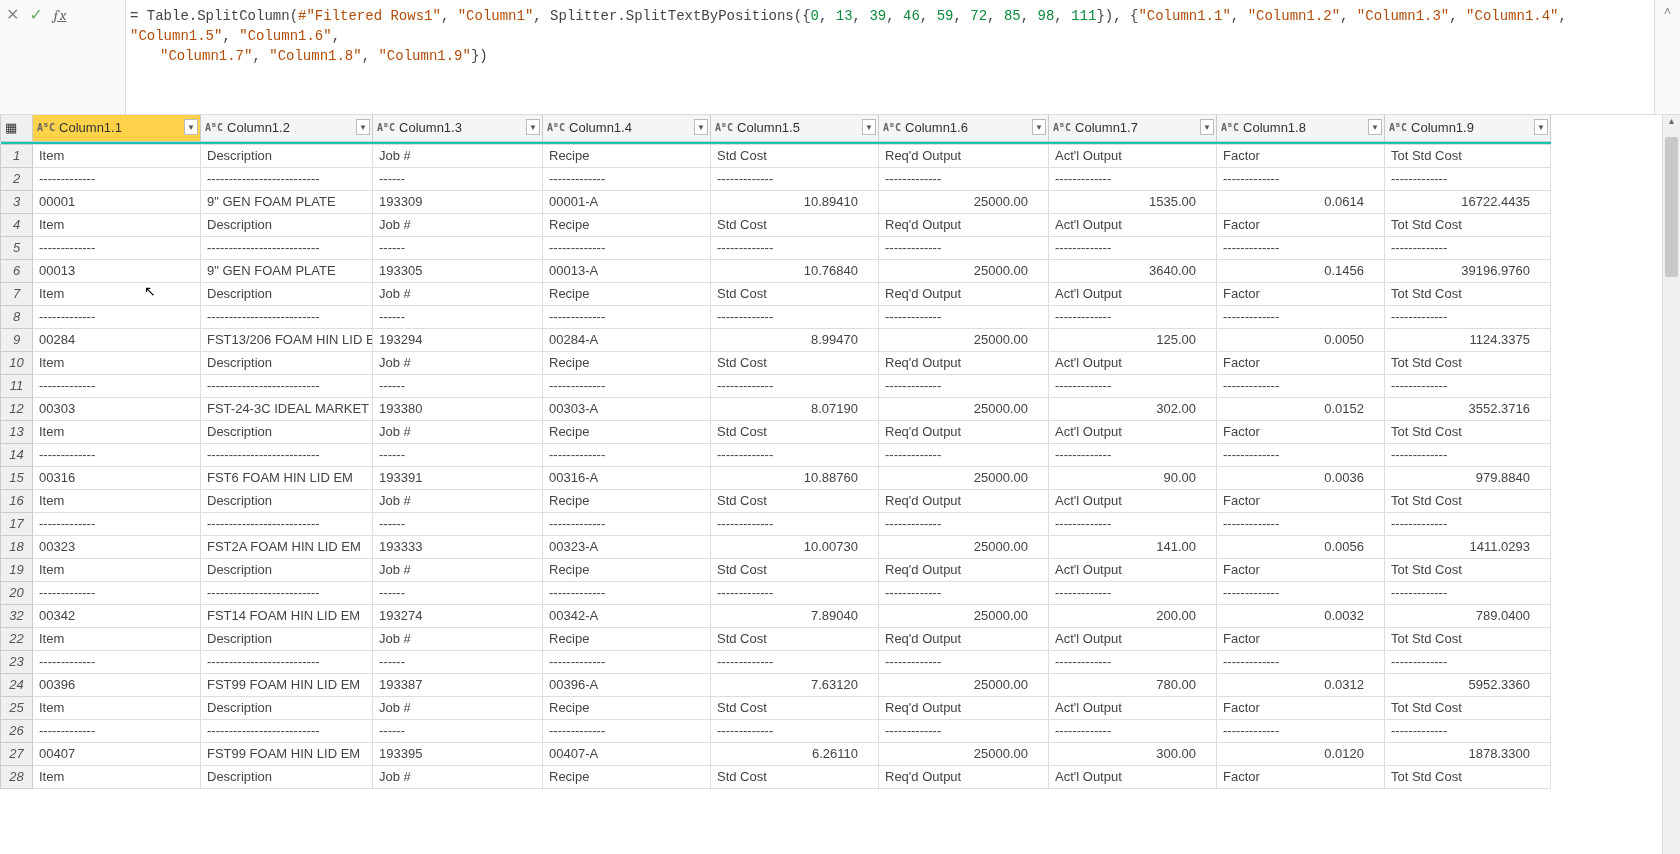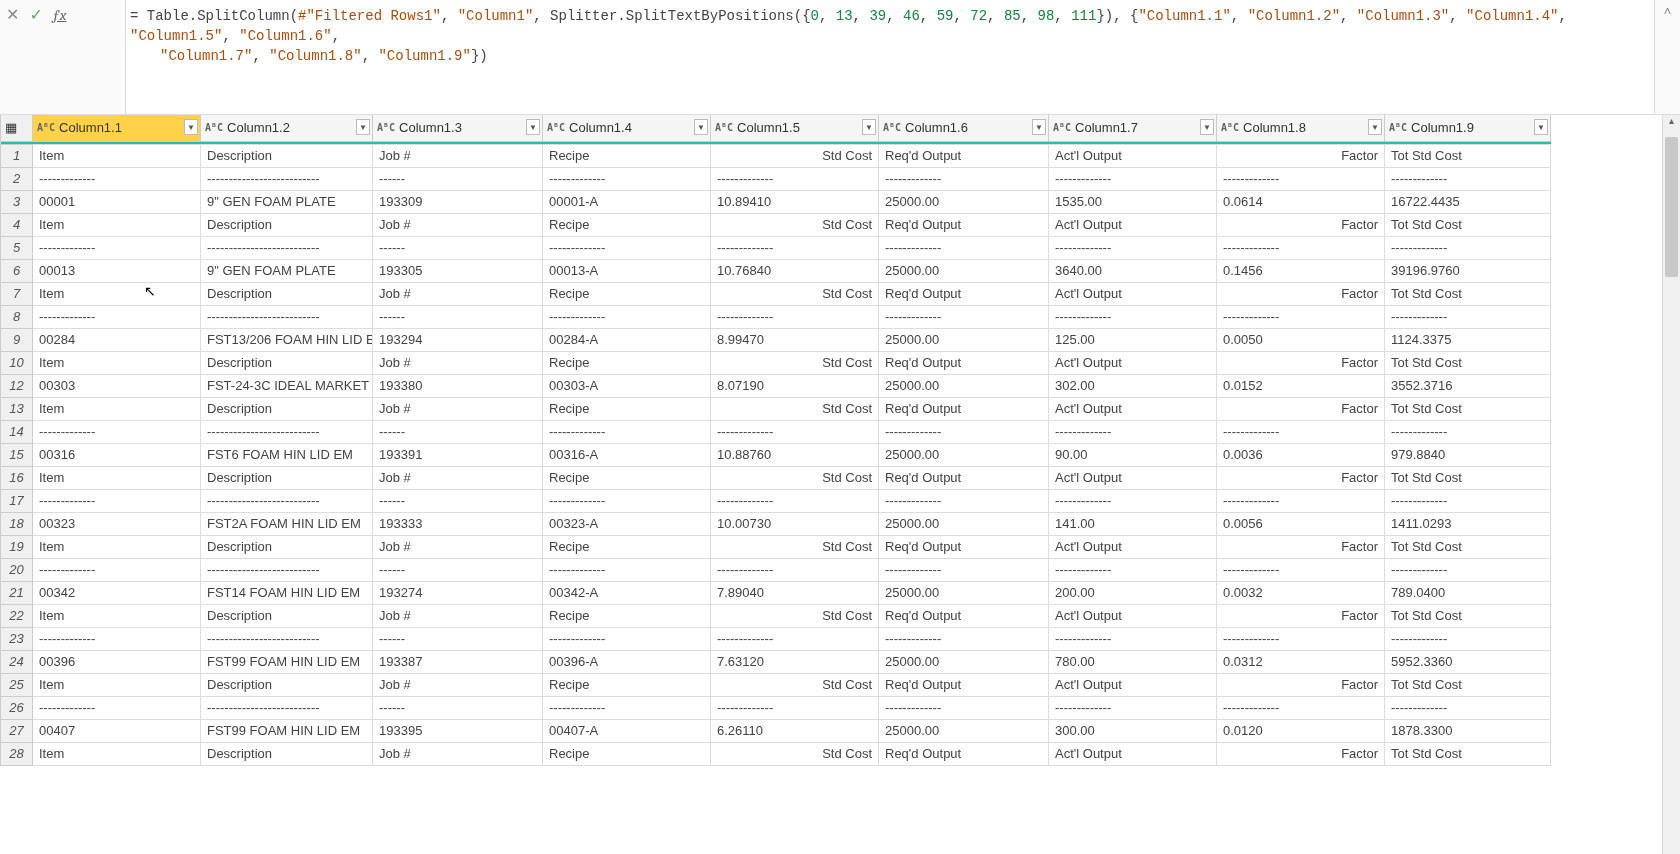--- a/index.html
+++ b/index.html
@@ -135,22 +135,22 @@
     color:#444;
   }
   tbody td.rownum {
     background:#f0f0f0;
     text-align:center;
     color:#555;
     font-style:italic;
     border-color:#ccc;
     width:32px;
   }
-  tbody td.right { text-align:left; padding-right:20px;}
-  tbody td.center { text-align:right;}
+  tbody td.right { text-align:right; padding-right:20px;}
+  tbody td.center { text-align:left;}
 
   .vscroll {
     position:absolute; right:0; top:0; bottom:0; width:18px;
     background:#f0f0f0; border-left:1px solid #ddd;
   }
   .vscroll .arrow { height:18px; text-align:center; font-size:10px; color:#666;}
   .vscroll .thumb { position:absolute; left:2px; right:2px; top:22px; height:140px; background:#c8c8c8; border-radius:2px;}
 
   .cursor-ptr {
     position:absolute;
@@ -384,20 +384,32 @@
             <td>Description</td>
             <td>Job #</td>
             <td>Recipe</td>
             <td class="center">Std Cost</td>
             <td>Req'd Output</td>
             <td>Act'l Output</td>
             <td class="center">Factor</td>
             <td>Tot Std Cost</td>
           </tr>
           <tr>
+            <td class="rownum">11</td>
+            <td>-------------</td>
+            <td>--------------------------</td>
+            <td>------</td>
+            <td>-------------</td>
+            <td>-------------</td>
+            <td>-------------</td>
+            <td>-------------</td>
+            <td>-------------</td>
+            <td>-------------</td>
+          </tr>
+          <tr>
             <td class="rownum">12</td>
             <td>00303</td>
             <td>FST-24-3C IDEAL MARKET</td>
             <td>193380</td>
             <td>00303-A</td>
             <td class="right">8.07190</td>
             <td class="right">25000.00</td>
             <td class="right">302.00</td>
             <td class="right">0.0152</td>
             <td class="right">3552.3716</td>
@@ -492,21 +504,21 @@
             <td>--------------------------</td>
             <td>------</td>
             <td>-------------</td>
             <td>-------------</td>
             <td>-------------</td>
             <td>-------------</td>
             <td>-------------</td>
             <td>-------------</td>
           </tr>
           <tr>
-            <td class="rownum">21</td>
+            <td class="rownum">32</td>
             <td>00342</td>
             <td>FST14 FOAM HIN LID EM</td>
             <td>193274</td>
             <td>00342-A</td>
             <td class="right">7.89040</td>
             <td class="right">25000.00</td>
             <td class="right">200.00</td>
             <td class="right">0.0032</td>
             <td class="right">789.0400</td>
           </tr>

